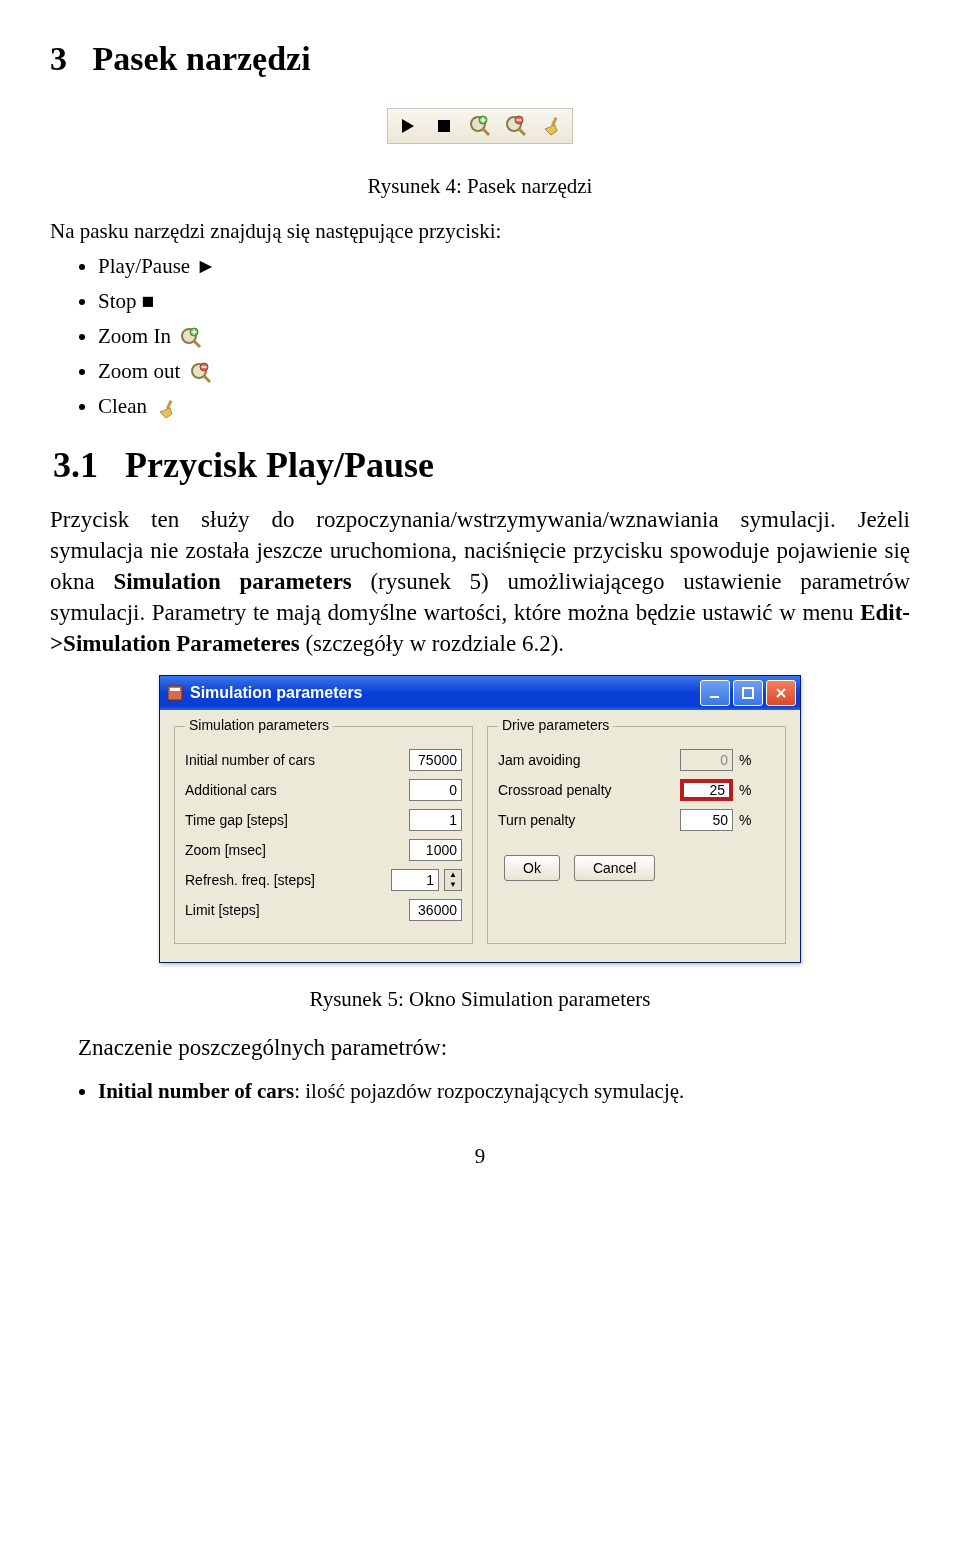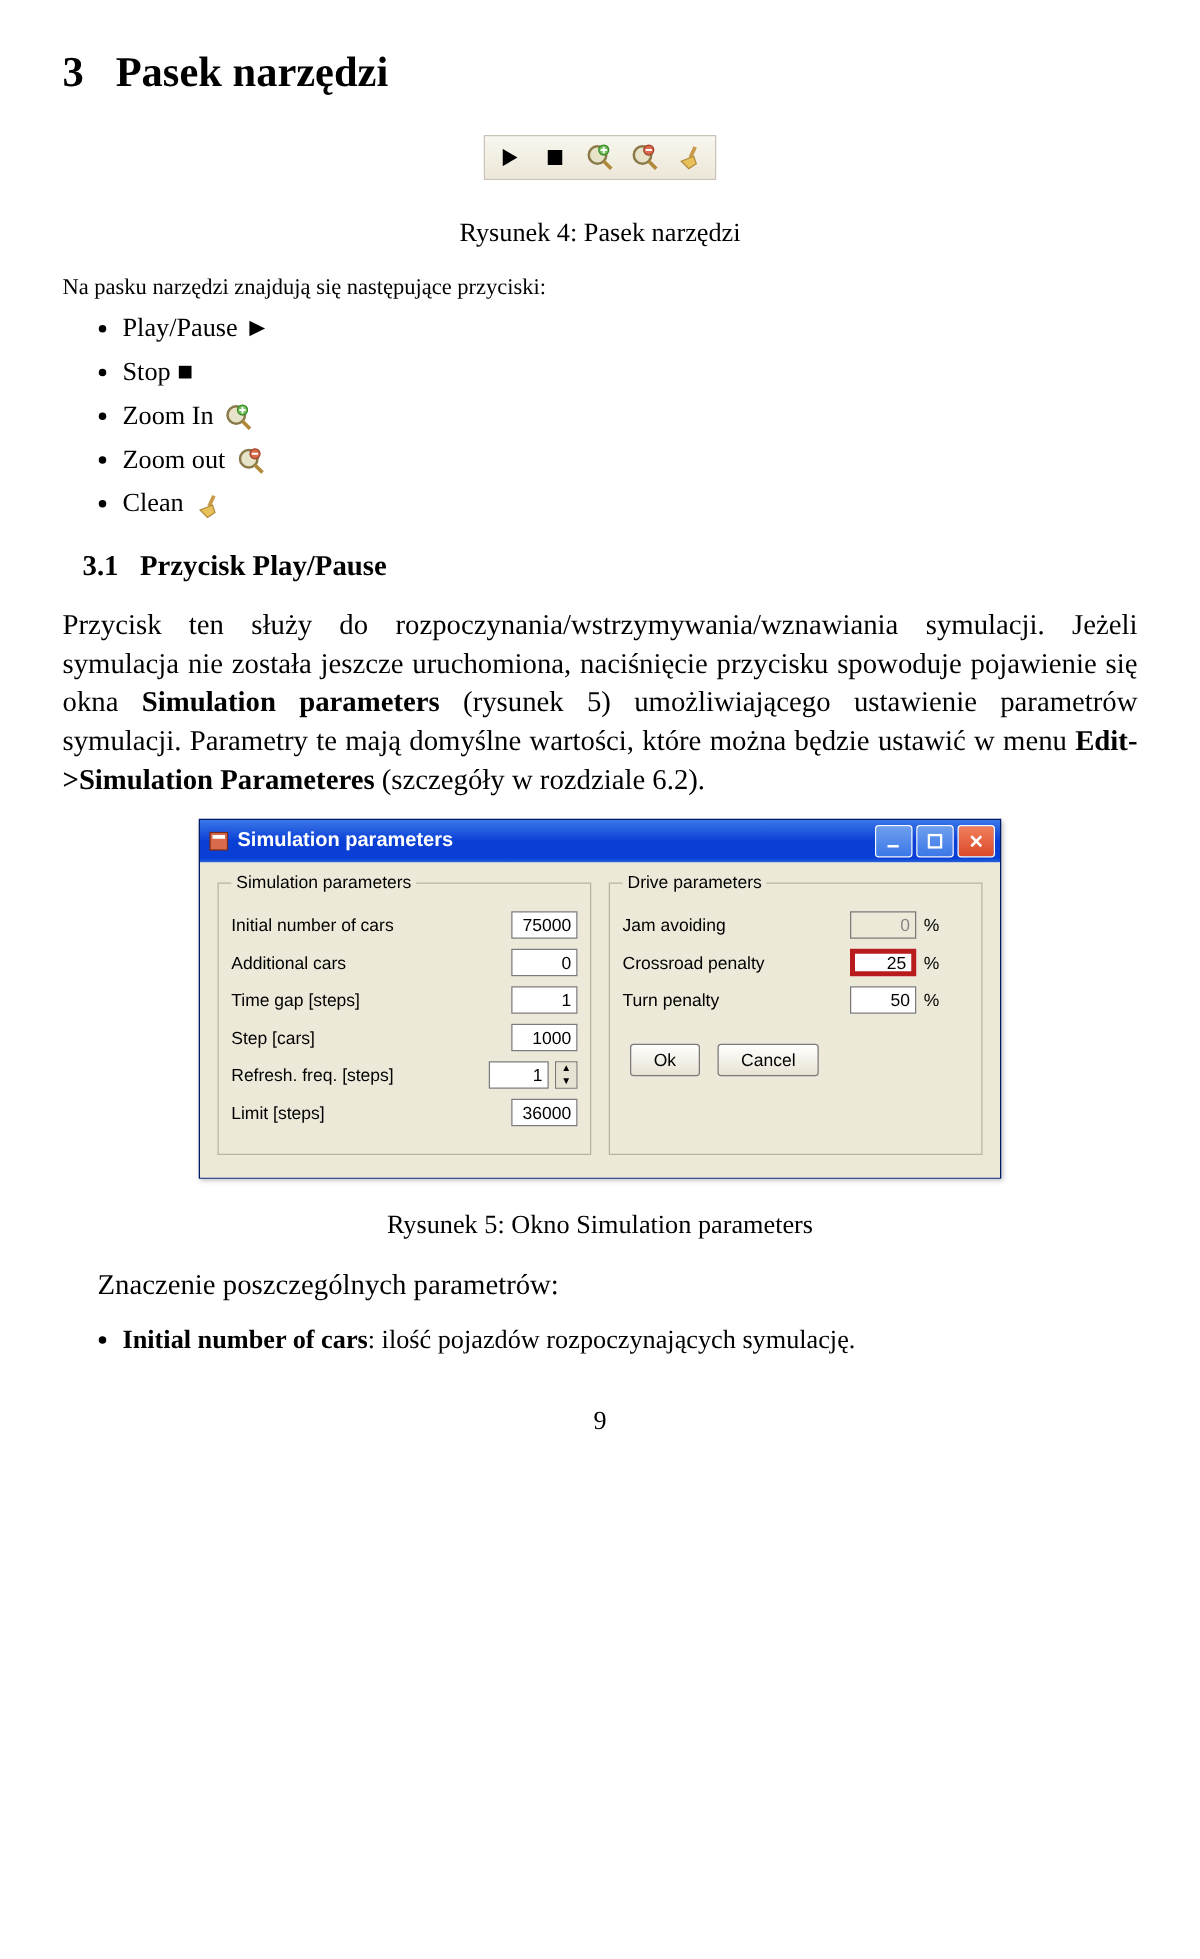--- a/index.html
+++ b/index.html
@@ -34,42 +34,42 @@
     display: inline-flex;
     align-items: center;
     justify-content: center;
   }
   .caption {
     font-size: 21px;
     text-align: center;
     margin: 10px 0 20px 0;
   }
   p.lead {
-    font-size: 18px;
+    font-size: 21px;
     margin: 0 0 10px 0;
   }
   ul.bullet {
     list-style: disc;
     margin: 0 0 24px 0;
     padding-left: 48px;
   }
   ul.bullet li {
     font-size: 21px;
     margin: 10px 0;
     display: list-item;
   }
   ul.bullet li .li-icon {
     display: inline-flex;
     vertical-align: middle;
     margin-left: 4px;
   }
   h2.subsection-title {
-    font-size: 23px;
+    font-size: 36px;
     font-weight: bold;
-    margin: 20px 0 18px 16px;
+    margin: 20px 0 18px 3px;
   }
   p.body {
     font-size: 23px;
     line-height: 1.35;
     margin: 0 0 16px 0;
     text-align: justify;
   }
   .bold { font-weight: bold; }
   .dialog-figure {
     text-align: center;
@@ -306,21 +306,21 @@
         </div>
         <div class="row">
           <span class="lbl">Additional cars</span>
           <input class="txt" value="0" style="">
         </div>
         <div class="row">
           <span class="lbl">Time gap [steps]</span>
           <input class="txt" value="1" style="">
         </div>
         <div class="row">
-          <span class="lbl">Step   [cars]</span>
+          <span class="lbl">Zoom   [msec]</span>
           <input class="txt" value="1000" style="">
         </div>
         <div class="row">
           <span class="lbl">Refresh. freq. [steps]</span>
           <input class="txt" style="width: 48px;" value="1">
           <span class="spin">
               <span class="sp">▲</span>
               <span class="sp">▼</span>
             </span>
         </div>

